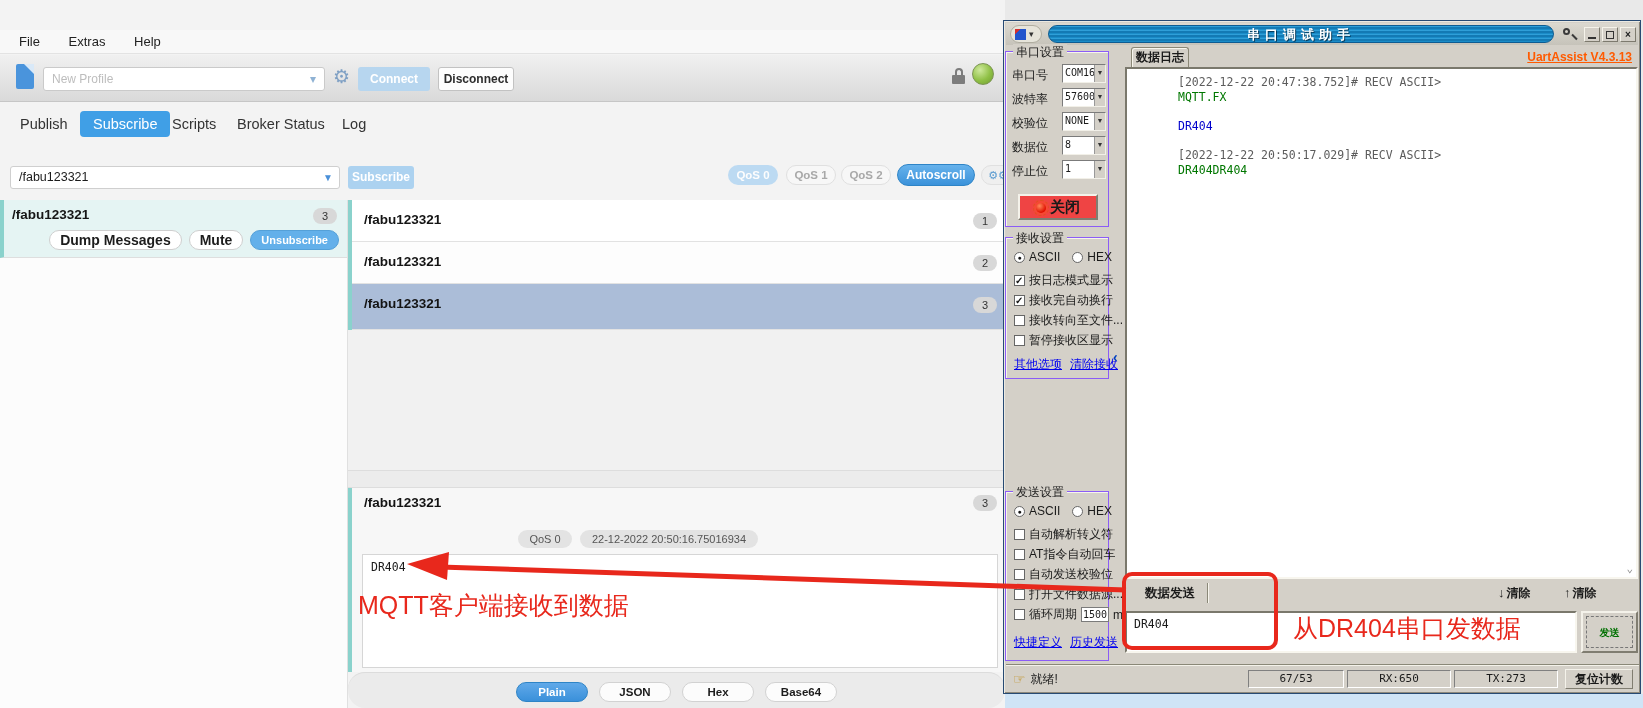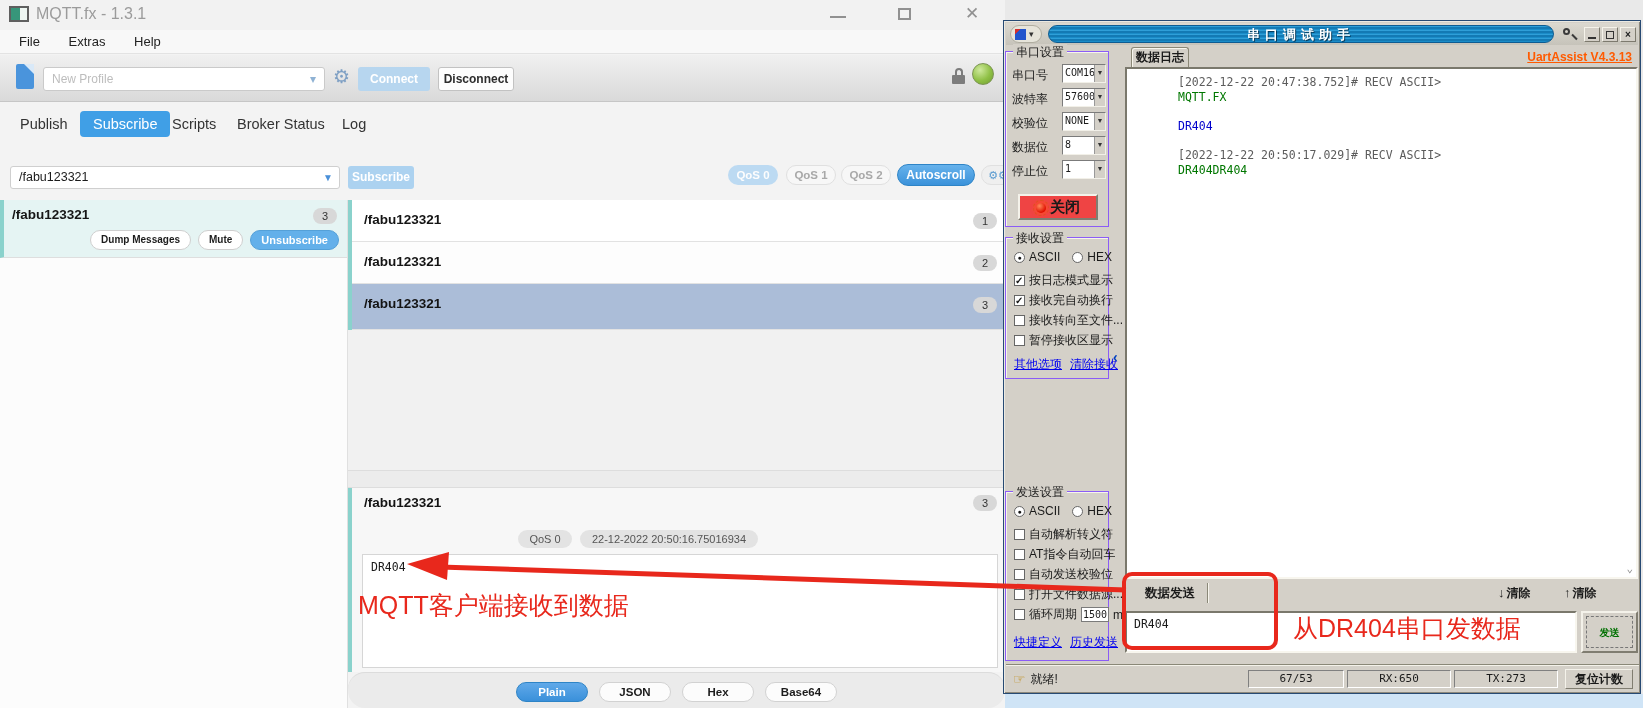--- a/index.html
+++ b/index.html
@@ -70,21 +70,21 @@
   .m-left { position:absolute; left:0; top:200px; width:348px; height:508px; background:#fcfcfc;
             border-right:1px solid #e0e0e0; }
   .sub-item { position:relative; height:58px; background:#e5f4f3; border-left:4px solid #8ad2cc;
             border-bottom:1px solid #dedede; }
   .sub-topic { position:absolute; left:8px; top:7px; font-weight:bold; font-size:13.5px; color:#161616; }
   .badge { min-width:24px; height:16px; background:#d8d8d8; border-radius:8px; font-size:11px; color:#333;
             text-align:center; line-height:16px; padding:0 6px; }
   .sub-badge { position:absolute; right:10px; top:8px; }
   .sub-btns { position:absolute; right:8px; bottom:7px; display:flex; gap:7px; }
   .wpill { height:20px; background:#fff; border:1px solid #cfcfcf; border-radius:10px; font-weight:bold;
-            font-size:10px; color:#1c1c1c; line-height:18px; padding:0 10px; }
+            font-size:14px; color:#1c1c1c; line-height:18px; padding:0 10px; }
   .bpill { height:20px; background:#63b0ea; border:1px solid #54a0d8; border-radius:10px; font-weight:bold;
             font-size:11px; color:#fff; line-height:18px; padding:0 10px; }
 
   .m-msgpane { position:absolute; left:348px; top:200px; width:657px; height:270px; background:#f1f1f1; }
   .m-rows { position:absolute; left:0; top:0; width:100%; border-left:4px solid #8ad2cc; }
   .mrow { position:relative; height:42px; border-bottom:1px solid #e2e2e2; background:#fff; }
   .mrow.alt { background:#fdfdfd; }
   .mrow.sel { background:#abbdd8; height:46px; }
   .mrow-topic { position:absolute; left:12px; top:12px; font-weight:bold; font-size:13.5px; color:#141414; }
   .mrow-badge { position:absolute; right:8px; top:13px; }
@@ -210,27 +210,20 @@
   
   #overlay { position:absolute; left:0; top:0; width:1643px; height:708px; z-index:80; pointer-events:none; }
   .ann { position:absolute; color:#e8281c; font-size:25px; z-index:85; }
   .ann-left { left:358px; top:589px; }
   .ann-right { left:1293px; top:612px; }
 </style>
 </head>
 <body>
 
 <div id="mqtt">
-  <div class="m-titlebar">
-    <div class="m-appicon"></div>
-    <div class="m-title">MQTT.fx - 1.3.1</div>
-    <div class="wc-min"></div>
-    <div class="wc-max"></div>
-    <div class="wc-close">✕</div>
-  </div>
   <div class="m-menubar">
     <span>File</span>
     <span>Extras</span>
     <span>Help</span>
   </div>
   <div class="m-toolbar">
     <div class="doc-icon"></div>
     <div class="profile-combo">
       <span>New Profile</span>
       <span class="arr">▾</span>

